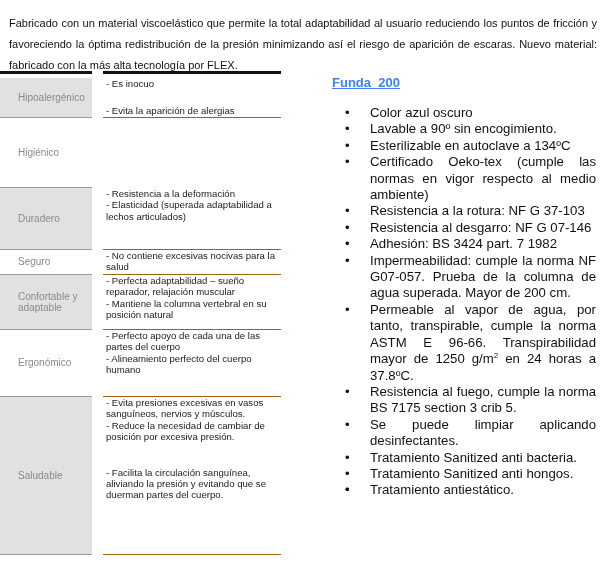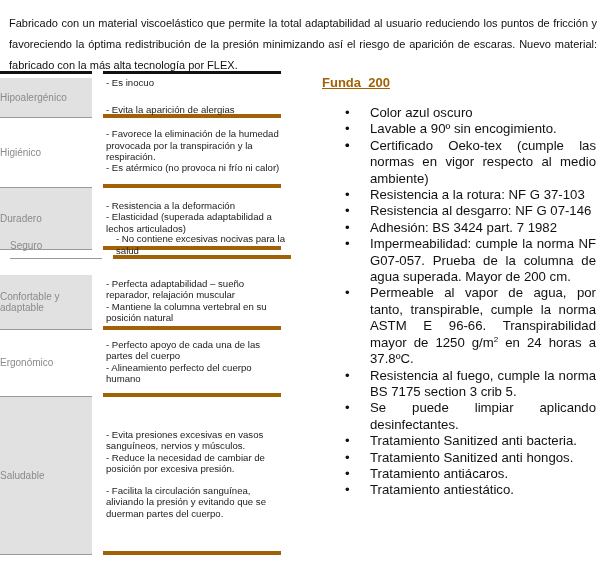--- a/index.html
+++ b/index.html
@@ -8,28 +8,28 @@
   .intro { position: absolute; left: 9px; top: 2px; width: 588px;
            font-size: 11px; line-height: 21px; text-align: justify; text-align-last: left; }
   .table { position: absolute; left: 0; top: 71px; width: 282px; }
   .topbar-left { position: absolute; left: 0; top: 0; width: 92px; height: 3px; background: #111; }
   .topbar-right { position: absolute; left: 103px; top: 0; width: 178px; height: 3px; background: #111; }
   .row { position: absolute; left: 0; width: 282px; }
   .cell-left { position: absolute; left: 0; top: 0; bottom: 0; width: 92px;
                border-bottom: 1px solid #9a9a9a; box-sizing: border-box;
                display: flex; align-items: center; }
   .cell-left.shaded { background: #e1e1e1; }
-  .cell-left span { font-size: 10px; line-height: 11.5px; color: #8a8a8a; padding-left: 0; }
+  .cell-left span { font-size: 10px; line-height: 11.5px; color: #8a8a8a; padding-left: 18px; }
   .cell-right { position: absolute; left: 103px; top: 0; bottom: 0; width: 178px;
-                border-bottom: 4px solid #a16207; box-sizing: border-box;
-                display: flex; flex-direction: column; justify-content: center; }
+                border-bottom: 1px solid #a16207; box-sizing: border-box;
+                display: flex; flex-direction: column; justify-content: flex-start; }
   .cell-right p { margin: 0; font-size: 9.6px; line-height: 11.4px; color: #222; padding-left: 3px; }
-  .cell-right p + p.gap { margin-top: 10px; }
-  .funda { position: absolute; left: 322px; top: 75px; font-weight: bold; font-size: 13px;
-           text-decoration: underline; color: #a16207; white-space: pre; }
+  .cell-right p + p.gap { margin-top: 24px; }
+  .funda { position: absolute; left: 332px; top: 75px; font-weight: bold; font-size: 13px;
+           text-decoration: underline; color: #3b82f6; white-space: pre; }
   .bullets { position: absolute; left: 340px; top: 105px; width: 256px; margin: 0; padding: 0; list-style: none; }
   .bullets li { position: relative; padding-left: 30px; font-size: 13.2px; line-height: 16.4px;
                 text-align: justify; text-align-last: left; }
   .bullets li .dot { position: absolute; left: 5px; top: 0; }
   sup { font-size: 8px; line-height: 0; }
 </style>
 </head>
 <body>
 
 <p class="intro">Fabricado con un material viscoelástico que permite la total adaptabilidad al usuario reduciendo los puntos de fricción y favoreciendo la óptima redistribución de la presión minimizando así el riesgo de aparición de escaras. Nuevo material: fabricado con la más alta tecnología por FLEX.</p>
@@ -45,37 +45,33 @@
     <div class="cell-right">
       <p>- Es inocuo</p>
       <p style="margin-top:16px">- Evita la aparición de alergias</p>
     </div>
   </div>
 
   <div class="row" style="top:47px;height:70px;">
     <div class="cell-left">
         <span>Higiénico</span>
       </div>
-    <div class="cell-right">
-      <p>- Favorece la eliminación de la humedad provocada por la transpiración y la respiración.</p>
-      <p>- Es atérmico (no provoca ni frío ni calor)</p>
-    </div>
   </div>
 
   <div class="row" style="top:117px;height:62px;">
     <div class="cell-left shaded">
         <span>Duradero</span>
       </div>
     <div class="cell-right">
       <p>- Resistencia a la deformación</p>
       <p>- Elasticidad (superada adaptabilidad a lechos articulados)</p>
     </div>
   </div>
 
-  <div class="row" style="top:163px;height:25px;margin-left:10px;">
+  <div class="row" style="top:179px;height:25px;">
     <div class="cell-left">
         <span>Seguro</span>
       </div>
     <div class="cell-right">
       <p>- No contiene excesivas nocivas para la salud</p>
     </div>
   </div>
 
   <div class="row" style="top:204px;height:55px;">
     <div class="cell-left shaded">
@@ -107,26 +103,26 @@
       <p class="gap">- Facilita la circulación sanguínea, aliviando la presión y evitando que se duerman partes del cuerpo.</p>
     </div>
   </div>
 </div>
 
 <div class="funda">Funda  200</div>
 
 <ul class="bullets">
   <li><span class="dot">•</span><span>Color azul oscuro</span></li>
   <li><span class="dot">•</span><span>Lavable a 90º sin encogimiento.</span></li>
-  <li><span class="dot">•</span></li>
+  <li><span class="dot">•</span><span>Esterilizable en autoclave a 134ºC</span></li>
   <li><span class="dot">•</span><span>Certificado Oeko-tex (cumple las normas en vigor respecto al medio ambiente)</span></li>
   <li><span class="dot">•</span><span>Resistencia a la rotura: NF G 37-103</span></li>
   <li><span class="dot">•</span><span>Resistencia al desgarro: NF G 07-146</span></li>
   <li><span class="dot">•</span><span>Adhesión: BS 3424 part. 7 1982</span></li>
   <li><span class="dot">•</span><span>Impermeabilidad: cumple la norma NF G07-057. Prueba de la columna de agua superada. Mayor de 200 cm.</span></li>
   <li><span class="dot">•</span><span>Permeable al vapor de agua, por tanto, transpirable, cumple la norma ASTM E 96-66. Transpirabilidad mayor de 1250 g/m</span><sup>2</sup><span> en 24 horas a 37.8ºC.</span></li>
   <li><span class="dot">•</span><span>Resistencia al fuego, cumple la norma BS 7175 section 3 crib 5.</span></li>
   <li><span class="dot">•</span><span>Se puede limpiar aplicando desinfectantes.</span></li>
   <li><span class="dot">•</span><span>Tratamiento Sanitized anti bacteria.</span></li>
   <li><span class="dot">•</span><span>Tratamiento Sanitized anti hongos.</span></li>
-  <li><span class="dot">•</span><span>Tratamiento antiácaros.</span></li>
+  <li><span class="dot">•</span></li>
   <li><span class="dot">•</span><span>Tratamiento antiestático.</span></li>
 </ul>
 
 </body></html>

